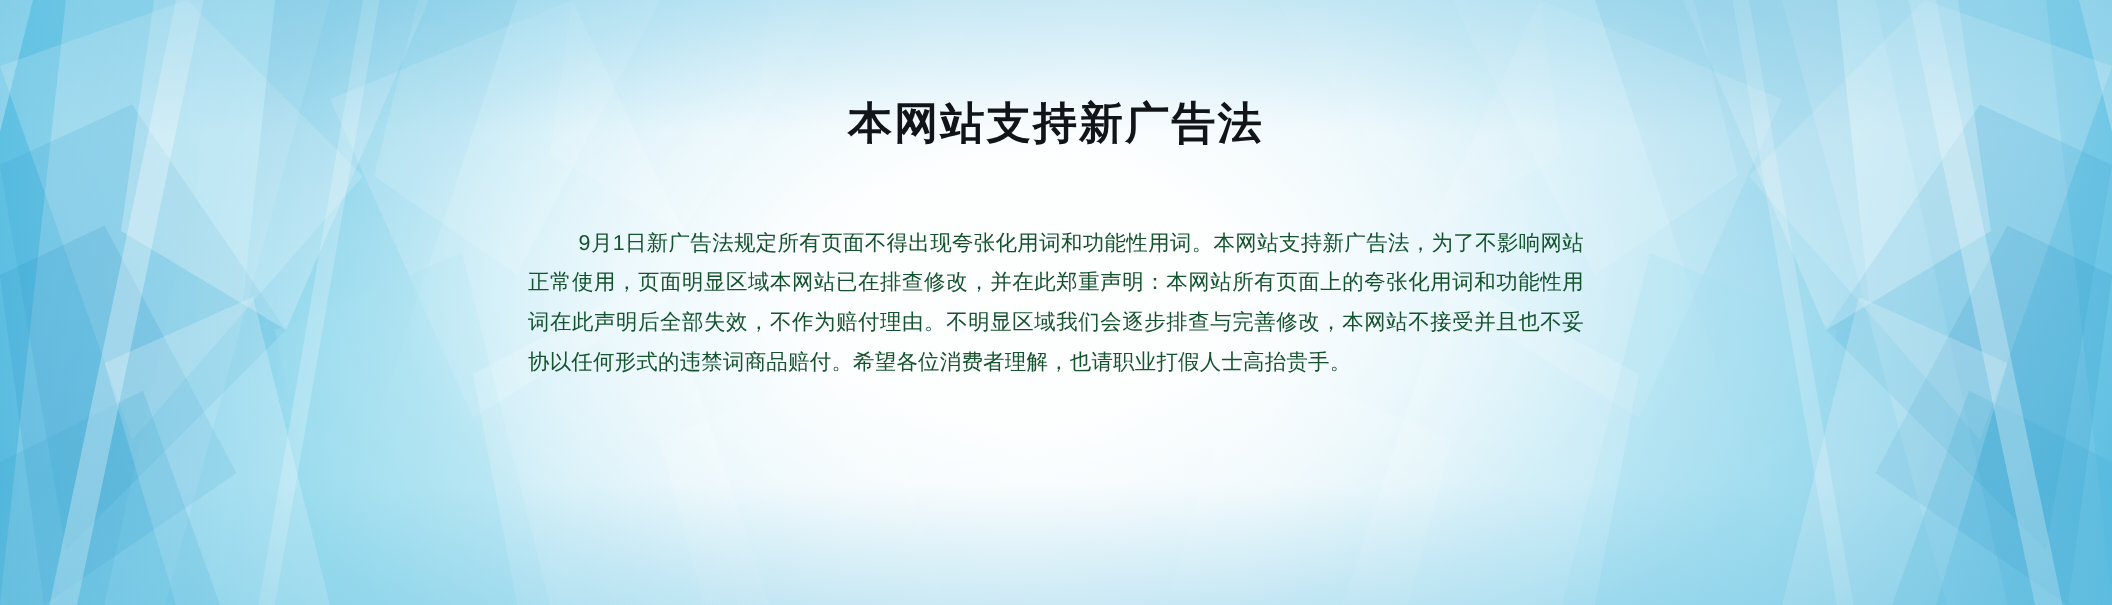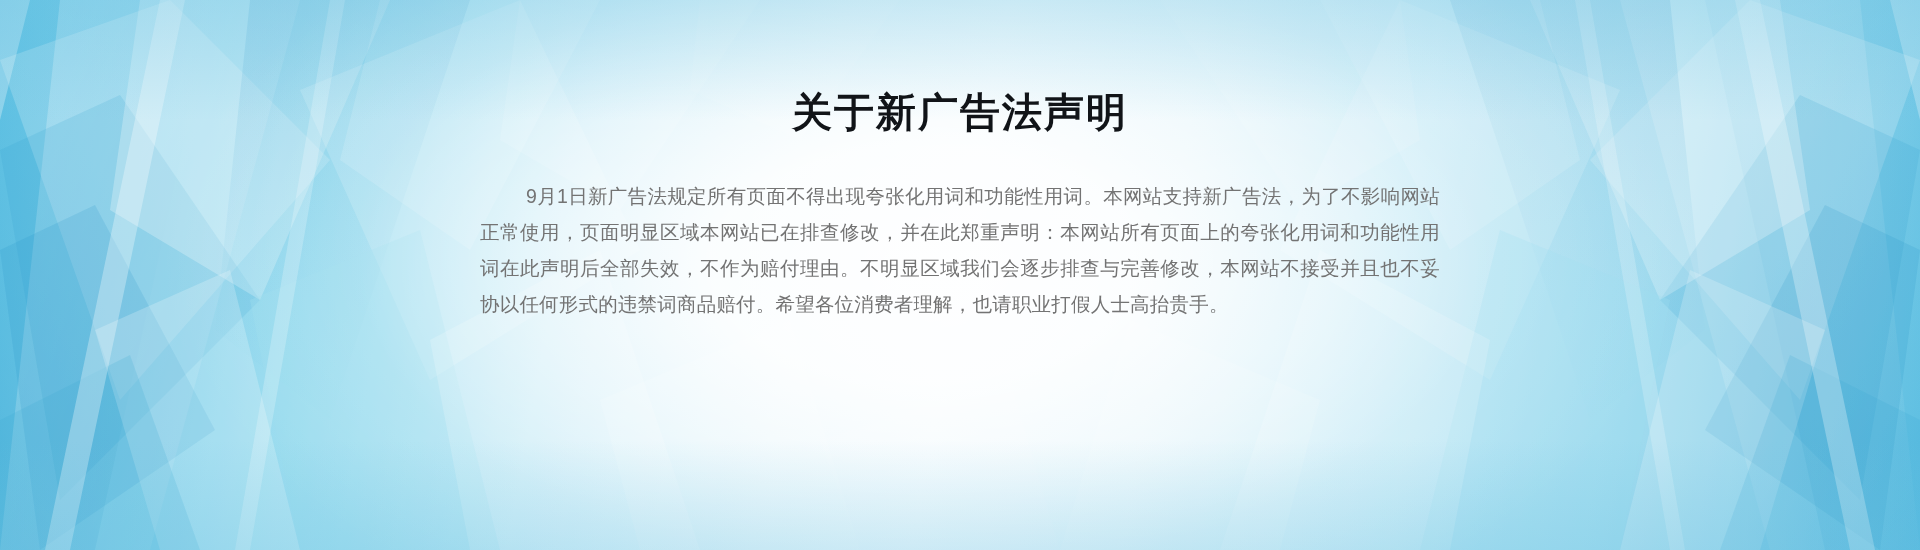--- a/index.html
+++ b/index.html
@@ -68,24 +68,25 @@
     line-height: 1.2;
   }
   .body-block {
     position: absolute;
     left: 480px; top: 178px;
     width: 960px;
   }
   .para {
     font-size: 19.5px;
     line-height: 36px;
-    color: #737373;
+    color: #14532d;
     text-align: justify;
     text-justify: inter-character;
     letter-spacing: 0.2px;
+    margin-top: 25px;
   }
   .para.first { text-indent: 46px; }
 </style>
 </head>
 <body>
 
 <div id="banner">
 
   <div class="bg-base"></div>
 
@@ -147,19 +148,19 @@
       <polygon points="1760,0 1735,0 1850,550 1875,550" fill="#ffffff" opacity="0.28"></polygon>
       <polygon points="330,0 345,0 250,550 235,550" fill="#ffffff" opacity="0.22"></polygon>
       <polygon points="1590,0 1575,0 1670,550 1685,550" fill="#ffffff" opacity="0.20"></polygon>
     </svg>
   </div>
 
   <div class="bg-glow"></div>
   <div class="bg-vignette"></div>
 
   <div class="content">
-    <div class="title">关于新广告法声明</div>
+    <div class="title">本网站支持新广告法</div>
 
     <div class="body-block">
       <p class="para first">9月1日新广告法规定所有页面不得出现夸张化用词和功能性用词。本网站支持新广告法，为了不影响网站正常使用，页面明显区域本网站已在排查修改，并在此郑重声明：本网站所有页面上的夸张化用词和功能性用词在此声明后全部失效，不作为赔付理由。不明显区域我们会逐步排查与完善修改，本网站不接受并且也不妥协以任何形式的违禁词商品赔付。希望各位消费者理解，也请职业打假人士高抬贵手。</p>
     </div>
   </div>
 </div>
 
 </body></html>

